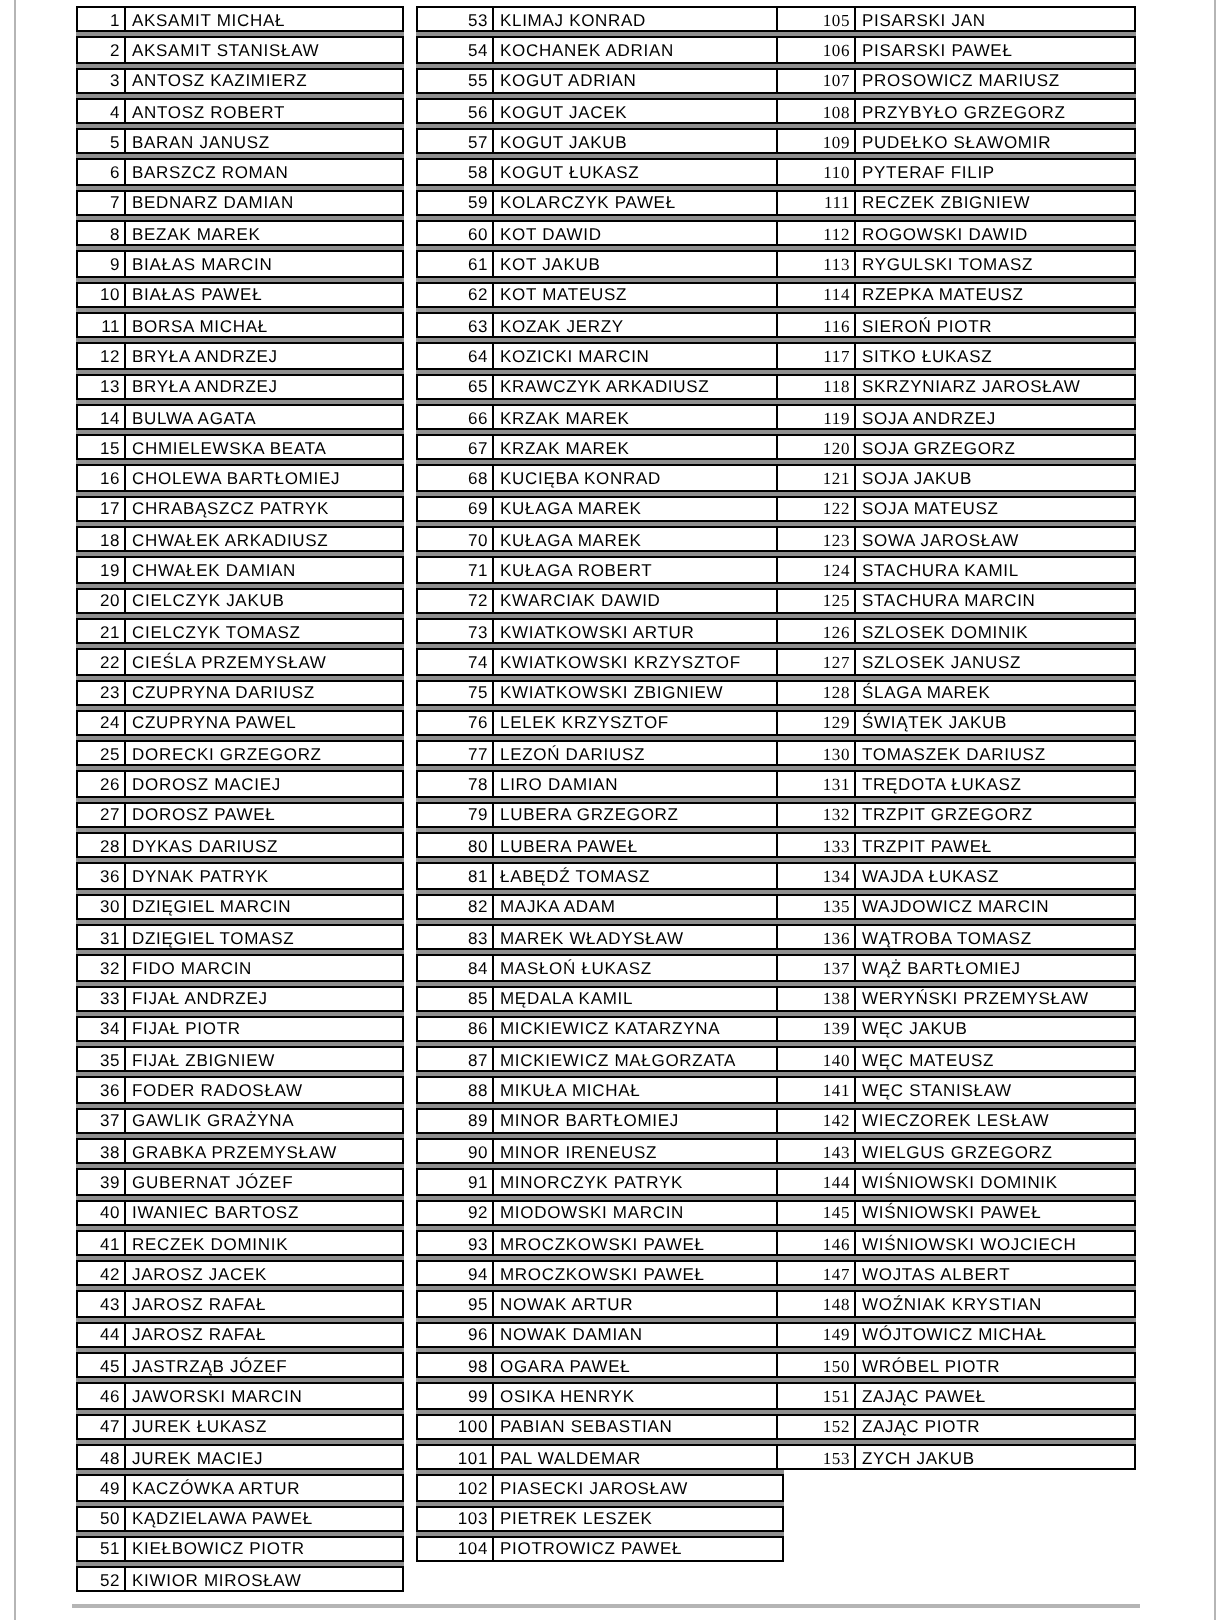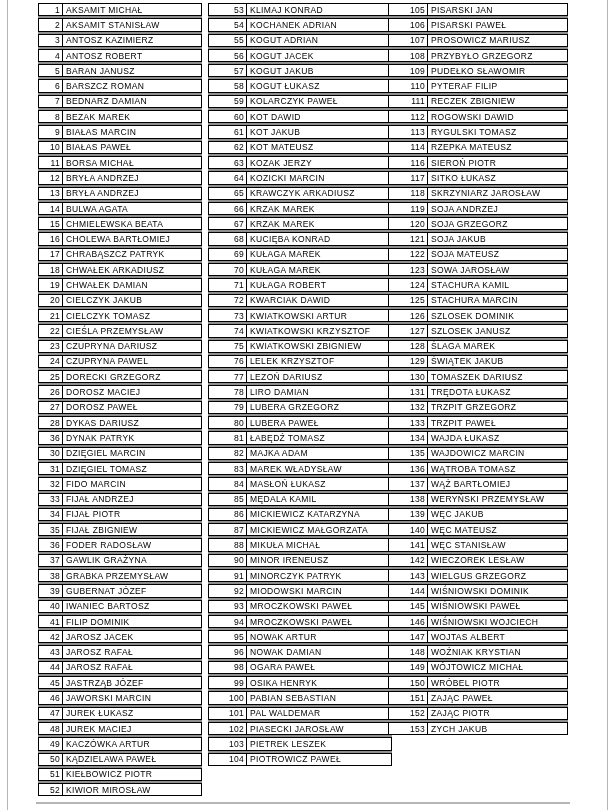--- a/index.html
+++ b/index.html
@@ -25,21 +25,21 @@
   }
   .num{
     box-sizing:border-box;height:100%;flex:none;
     border-right:1px solid #000;
     display:flex;align-items:center;justify-content:flex-end;
     padding-right:2px;
     font-size:8.5px;letter-spacing:0.3px;
   }
   #col0 .num{width:24px;}
   #col1 .num{width:38px;}
-  #col2 .num{width:39px;}
+  #col2 .num{width:39px;font-family:Liberation Serif, serif;}
   .name{
     padding-left:3px;white-space:nowrap;
     font-size:8.5px;letter-spacing:0.35px;
   }
 </style>
 </head>
 <body>
 
 <div class="shadow-v shadow-left"></div>
 <div class="shadow-v shadow-right"></div>
@@ -201,21 +201,21 @@
     <div class="row">
       <span class="num">39</span>
       <span class="name">GUBERNAT JÓZEF</span>
     </div>
     <div class="row">
       <span class="num">40</span>
       <span class="name">IWANIEC BARTOSZ</span>
     </div>
     <div class="row">
       <span class="num">41</span>
-      <span class="name">FILIP DOMINIK</span>
+      <span class="name">RECZEK DOMINIK</span>
     </div>
     <div class="row">
       <span class="num">42</span>
       <span class="name">JAROSZ JACEK</span>
     </div>
     <div class="row">
       <span class="num">43</span>
       <span class="name">JAROSZ RAFAŁ</span>
     </div>
     <div class="row">
@@ -392,20 +392,24 @@
       <span class="num">86</span>
       <span class="name">MICKIEWICZ KATARZYNA</span>
     </div>
     <div class="row">
       <span class="num">87</span>
       <span class="name">MICKIEWICZ MAŁGORZATA</span>
     </div>
     <div class="row">
       <span class="num">88</span>
       <span class="name">MIKUŁA MICHAŁ</span>
+    </div>
+    <div class="row">
+      <span class="num">89</span>
+      <span class="name">MINOR BARTŁOMIEJ</span>
     </div>
     <div class="row">
       <span class="num">90</span>
       <span class="name">MINOR IRENEUSZ</span>
     </div>
     <div class="row">
       <span class="num">91</span>
       <span class="name">MINORCZYK PATRYK</span>
     </div>
     <div class="row">

